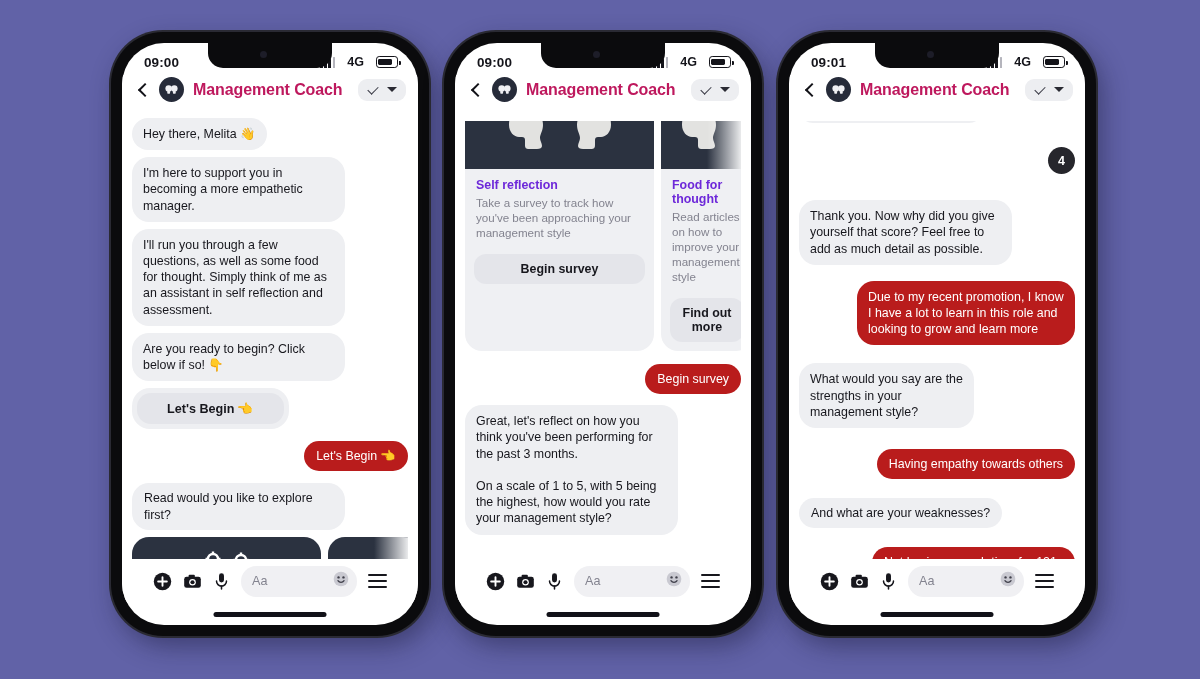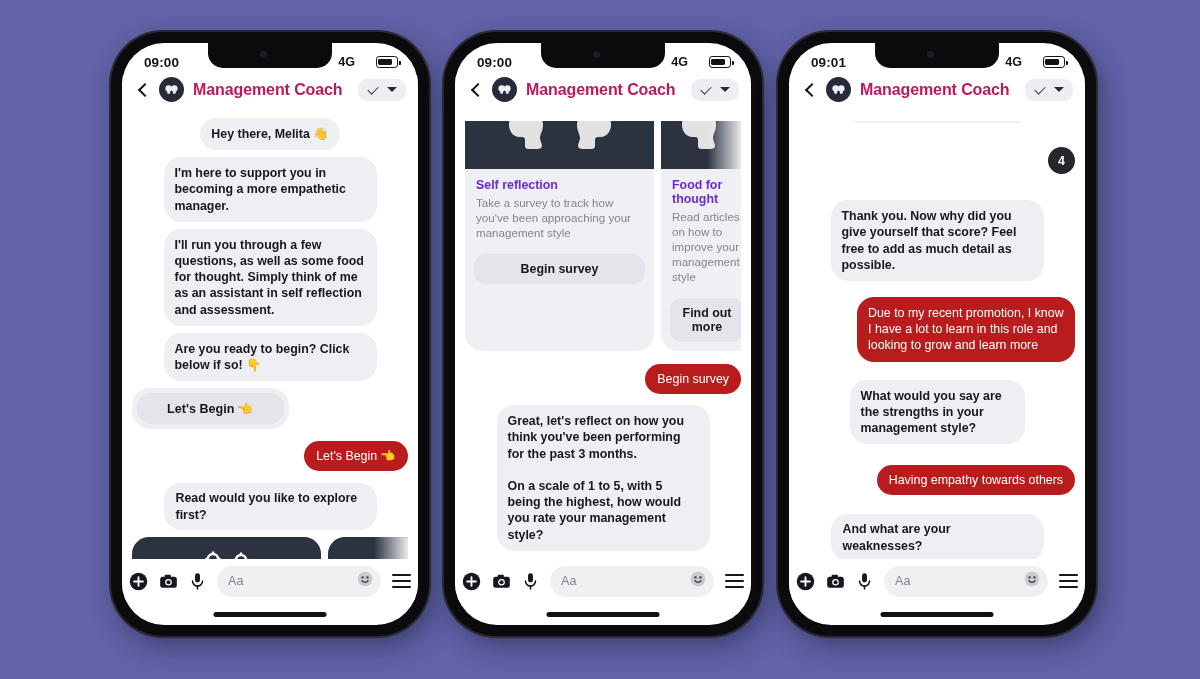--- a/index.html
+++ b/index.html
@@ -50,21 +50,21 @@
   }
 
   
   .statusbar {
     position: relative; height: 32px;
     display: flex; align-items: center; justify-content: space-between;
     padding: 6px 20px 0 22px;
     font-size: 13.5px; font-weight: 700; color: #14141a;
     letter-spacing: .1px;
   }
-  .status-right { display: flex; align-items: center; gap: 21px; }
+  .status-right { display: flex; align-items: center; gap: 12px; }
   .bars { display: flex; align-items: flex-end; gap: 1.5px; height: 11px; }
   .bars i { width: 2.6px; background: #14141a; border-radius: .6px; display:block; }
   .bars i:nth-child(1){ height: 4px; }
   .bars i:nth-child(2){ height: 6px; }
   .bars i:nth-child(3){ height: 8.5px; }
   .bars i:nth-child(4){ height: 11px; background:#b5b5bd; }
   .netlabel { font-size: 12.5px; font-weight: 700; }
   .battery {
     position: relative; width: 22px; height: 11.5px;
     border: 1.4px solid #14141a; border-radius: 3.2px;
@@ -128,21 +128,21 @@
     overflow: hidden;
   }
   .scroll-area {
     flex: 1;
     display: flex; flex-direction: column;
     gap: 7px;
     padding-bottom: 4px;
   }
 
   .row { display: flex; }
-  .row.left { justify-content: center; font-weight: bold; }
+  .row.left { justify-content: flex-start; }
   .row.right { justify-content: flex-end; }
 
   .bubble {
     max-width: 213px;
     border-radius: 17px;
     padding: 8px 11px;
     font-size: 12.4px;
     line-height: 16.2px;
     color: #17171d;
     white-space: pre-wrap;
@@ -194,21 +194,21 @@
   .fade-right {
     position:absolute; right:0; top:0; bottom:0; width: 46px;
     background: linear-gradient(to right, rgba(43,50,64,0), #ffffff 82%);
   }
 
   
   .composer {
     position: absolute; left: 0; right: 0; bottom: 22px;
     height: 44px;
     display: flex; align-items: center; gap: 11px;
-    padding: 0 7px;
+    padding: 0 31px;
     background: #fff;
     z-index: 20;
   }
   .composer .ico { flex: none; display:flex; align-items:center; justify-content:center; }
   .textfield {
     flex: 1; height: 31px; background: #f0f0f3; border-radius: 16px;
     display:flex; align-items:center; padding: 0 11px;
     position: relative;
   }
   .textfield .ph { font-size: 12.6px; color: #83838f; }

